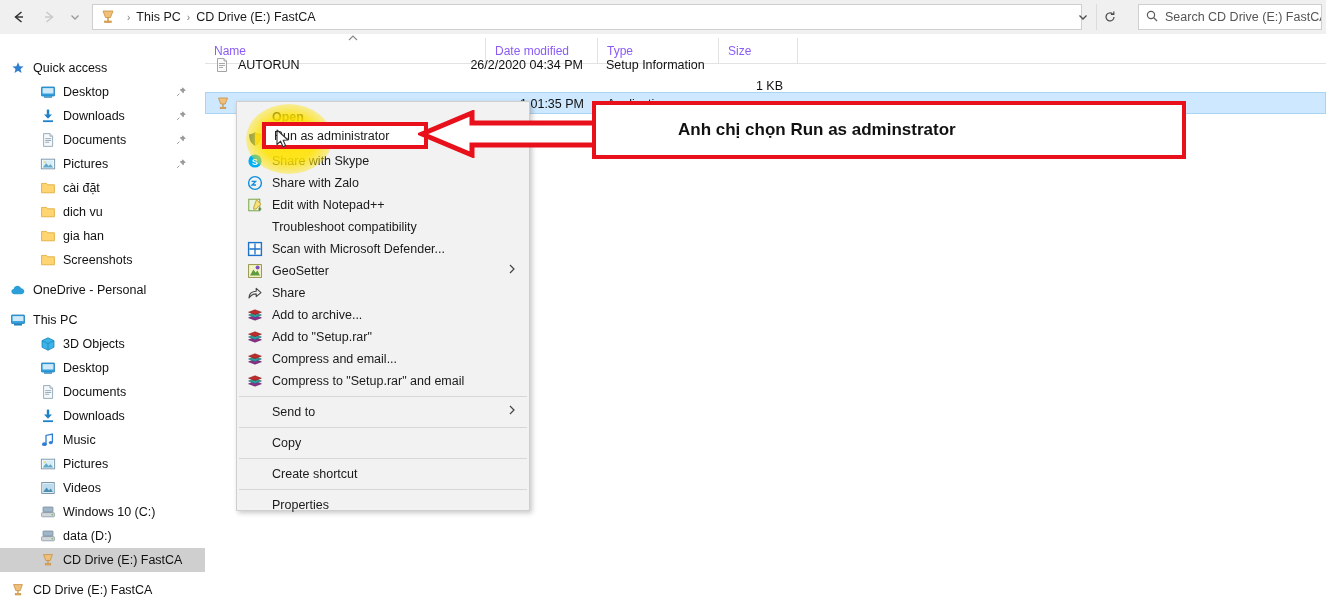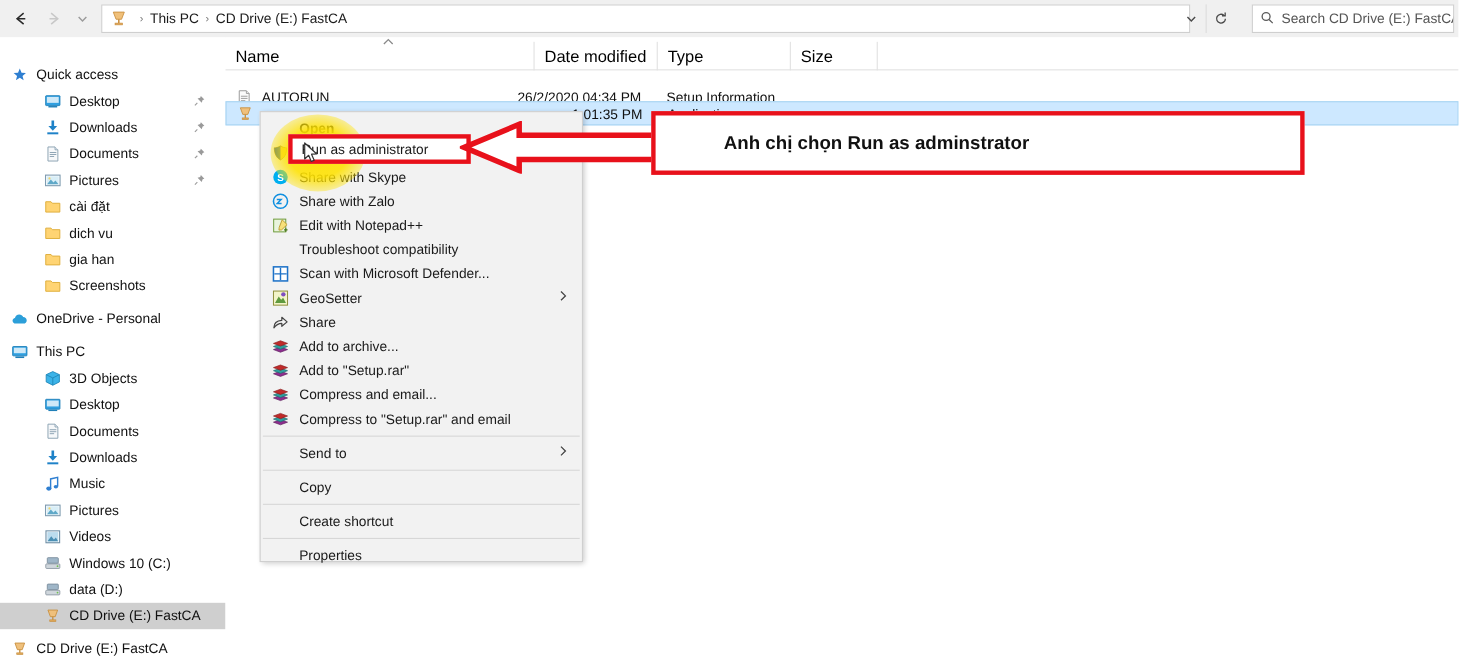--- a/index.html
+++ b/index.html
@@ -79,21 +79,21 @@
   .listarea {
     position: absolute; left: 205px; top: 34px; width: 1121px; height: 570px;
     background: #ffffff;
   }
   .colhdr {
     position: absolute; left: 0; top: 4px; width: 1121px; height: 26px;
     border-bottom: 1px solid #e2e2e2;
   }
   .col {
     position: absolute; top: 0; height: 26px; display: flex; align-items: center;
-    font-size: 15px; color: #000000; padding-left: 9px;
+    font-size: 12px; color: #8b5cf6; padding-left: 9px;
     border-left: 1px solid #e2e2e2;
   }
   .col.first { border-left: none; }
   .sort-caret {
     position: absolute; left: 142px; top: -4px; width: 12px; height: 10px;
     color: #777; font-size: 9px; text-align: center;
   }
   .row {
     position: absolute; left: 0; width: 1121px; height: 22px;
     font-size: 12.5px; color: #111;
@@ -137,21 +137,21 @@
     font-size: 12.5px; color: #1a1a1a; white-space: nowrap;
   }
   .cursor { position: absolute; left: 276px; top: 129px; width: 16px; height: 22px; }
 
   .redbox {
     position: absolute; left: 592px; top: 101px; width: 594px; height: 58px;
     border: 4px solid #e8111b; background: #ffffff;
     display: flex; align-items: center;
   }
   .redbox .note {
-    font-size: 17px; font-weight: bold; color: #111; padding-left: 62px; white-space: nowrap;
+    font-size: 17px; font-weight: bold; color: #111; padding-left: 82px; white-space: nowrap;
   }
   .arrowwrap { position: absolute; left: 418px; top: 110px; width: 180px; height: 48px; }
 </style>
 </head>
 <body>
 
 <div id="root">
 
   <div class="addressbar">
     <div class="nav-btns">
@@ -426,21 +426,21 @@
       </div>
       <div class="col" style="left:392px; width:121px;">
         <span>Type</span>
       </div>
       <div class="col" style="left:513px; width:79px;">
         <span>Size</span>
       </div>
       <div class="col" style="left:592px; width:20px; border-left:1px solid #e2e2e2;"></div>
     </div>
 
-    <div class="row" style="top:44px;text-align:right;">
+    <div class="row" style="top:20px;text-align:right;">
       <div class="cell name" style="left:0; width:268px;">
         <span class="fico">
           <svg width="16" height="16" viewBox="0 0 16 16">
             <path d="M3.5 1.5 H10 L12.5 4 V14.5 H3.5 Z" fill="#fbfbfb" stroke="#9b9b9b" stroke-width="0.9"></path>
             <path d="M10 1.5 V4 H12.5" fill="#e4e4e4" stroke="#9b9b9b" stroke-width="0.8"></path>
             <rect x="5" y="6" width="6" height="1" fill="#a8a8a8"></rect>
             <rect x="5" y="8" width="6" height="1" fill="#a8a8a8"></rect>
             <rect x="5" y="10" width="4" height="1" fill="#a8a8a8"></rect>
           </svg>
         </span>

